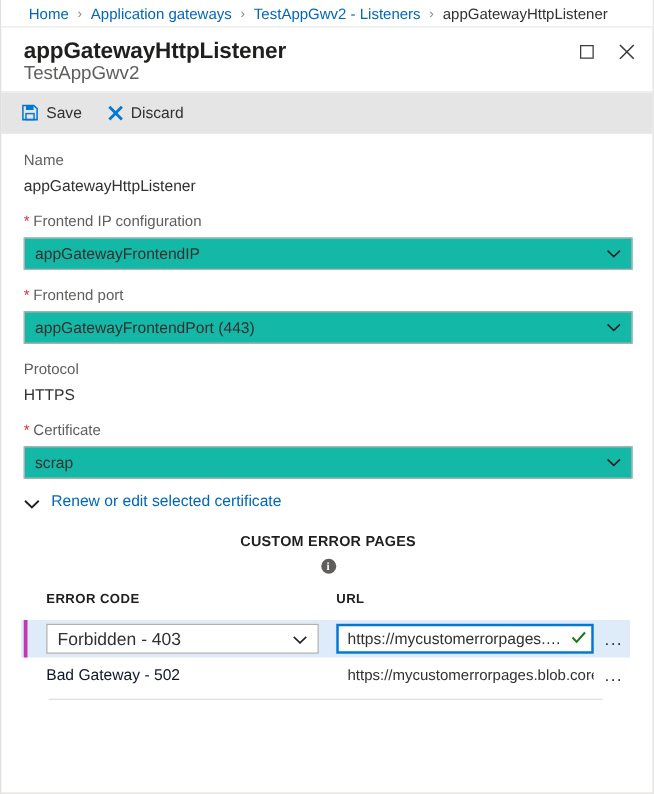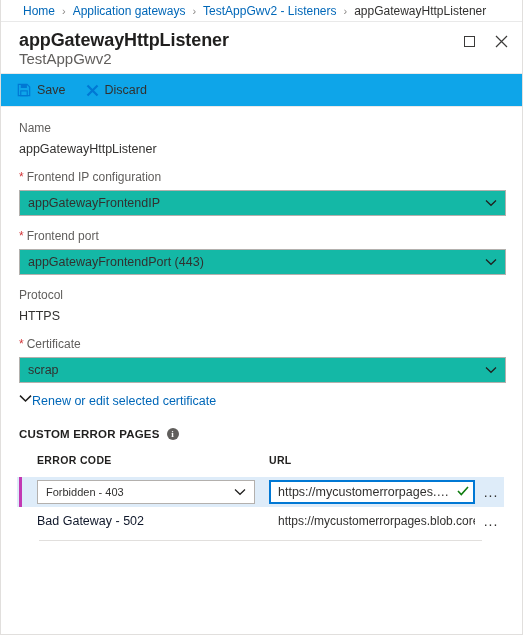--- a/index.html
+++ b/index.html
@@ -69,21 +69,21 @@
   }
   .sq { width: 11px; height: 11px; border: 1.3px solid #3b3a39; }
 
   
   .cmdbar {
     height: 33px;
     display: flex; align-items: center;
     padding-left: 16px;
     gap: 20px;
     border-bottom: 1px solid #e9e9e9;
-    background: #0ea5e9;
+    background: #e5e5e5;
   }
   .cmd {
     display: flex; align-items: center; gap: 6px;
     font-size: 12.5px; color: #323130;
     cursor: pointer; height: 100%;
   }
   .cmd .glyph { display: flex; align-items: center; color: #0078d4; }
 
   
   .form {
@@ -113,28 +113,28 @@
   }
   .chev {
     position: absolute; right: 8px; top: 50%;
     transform: translateY(-50%);
     pointer-events: none;
   }
   .link {
     color: #0067b8; font-size: 12.5px; cursor: pointer;
   }
   .expander {
-    display: flex; align-items: flex-start; 
+    display: flex; align-items: flex-end; gap: 9px;
     cursor: pointer; margin-top: -2px; margin-bottom: 6px;
   }
   .expander .exp-chev { color: #201f1e; display: flex; }
 
   .section-head {
     display: flex; align-items: center; gap: 7px;
-    margin-top: 20px; margin-bottom: 14px;
+    margin-top: 20px; margin-bottom: 14px; flex-direction: column;
   }
   .section-title {
     font-size: 11.5px; font-weight: 700;
     color: #201f1e; letter-spacing: 0.2px;
   }
   .info-icon {
     width: 12px; height: 12px; border-radius: 50%;
     background: #605e5c; color: #fff;
     font-size: 9px; font-weight: 700;
     display: flex; align-items: center; justify-content: center;
@@ -169,21 +169,21 @@
     flex: 1; display: flex; align-items: center;
     padding-left: 7px; gap: 5px;
     min-width: 0;
   }
   .row-select {
     position: relative;
     height: 24px; width: 218px;
     border: 1px solid #b3b0ad; background: #fff;
     display: flex; align-items: center;
     padding: 0 24px 0 8px;
-    font-size: 11px; color: #323130;
+    font-size: 14px; color: #323130;
     cursor: pointer;
   }
   .url-input {
     position: relative;
     height: 24px; flex: 1; min-width: 0;
     border: 2px solid #0078d4; background: #fff;
     display: flex; align-items: center;
     padding: 0 20px 0 7px;
     font-size: 12px; color: #323130;
     cursor: text;

